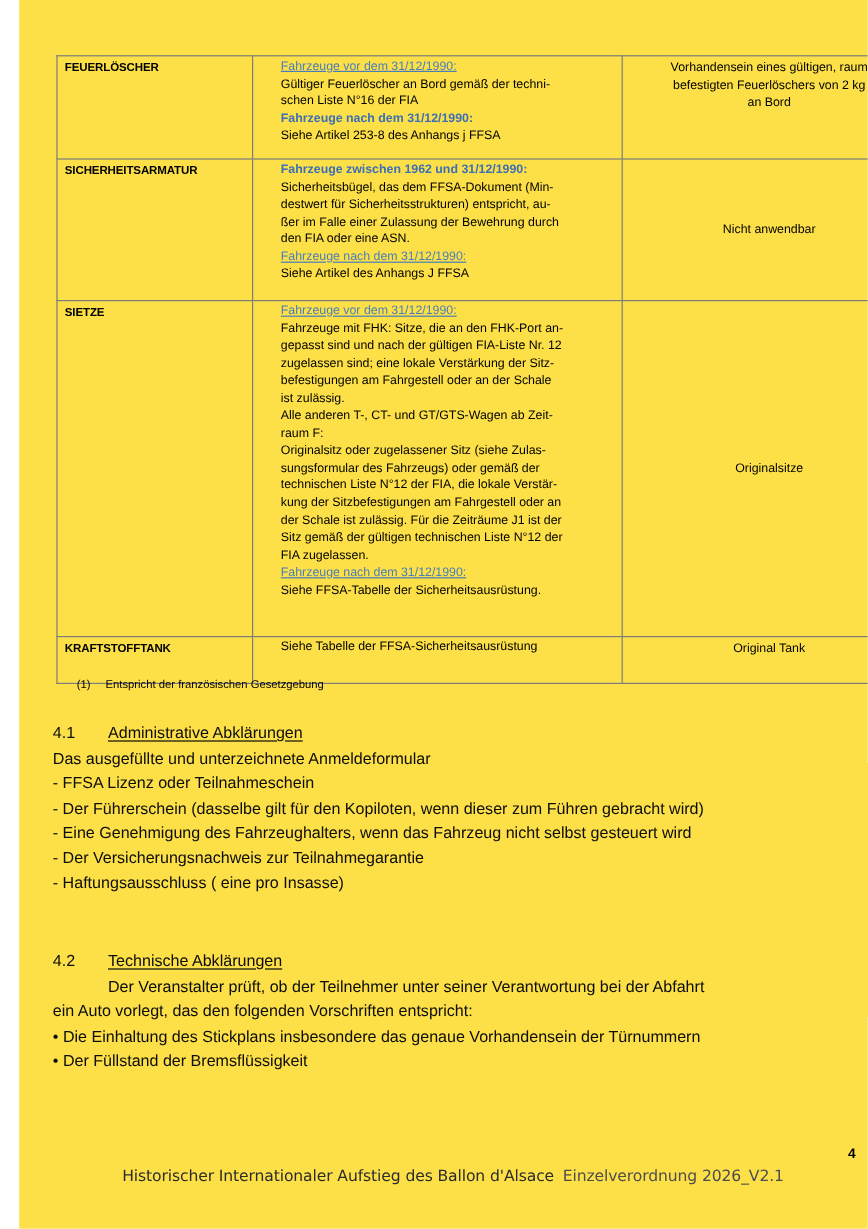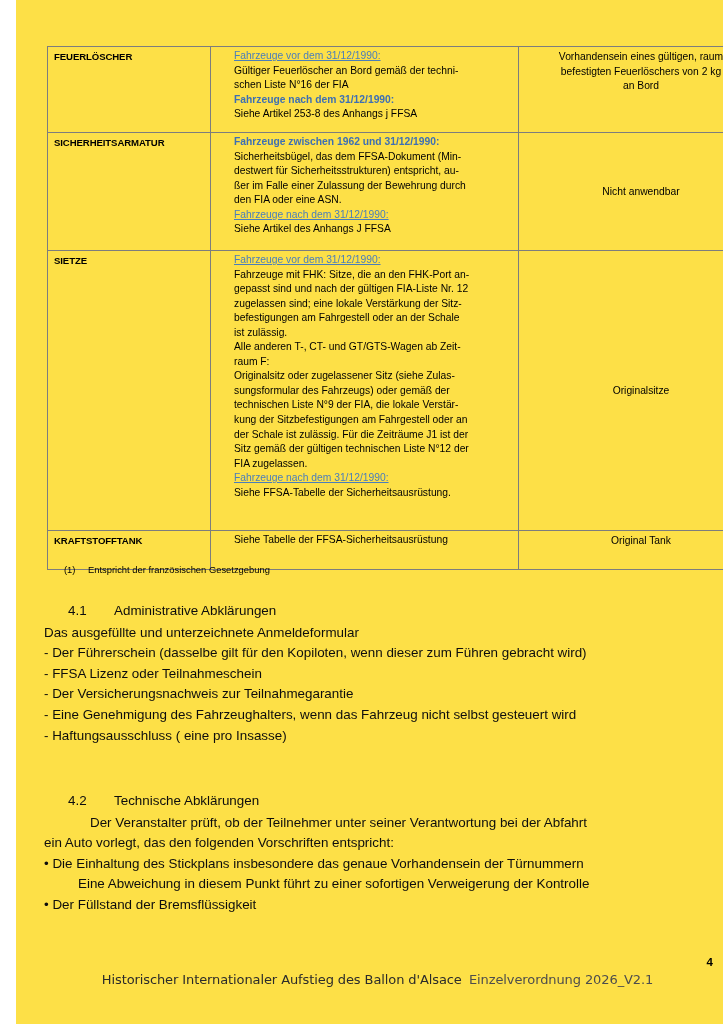--- a/index.html
+++ b/index.html
@@ -97,22 +97,22 @@
     color: #0d0d0d;
   }
   .sec-41 { top: 601px; }
   .sec-42 { top: 791px; }
 
   .sec-head {
     display: block;
     margin-bottom: 1px;
     white-space: nowrap;
   }
-  .sec-num { display: inline-block; width: 46px; margin-left: 24px; }
-  .sec-title { text-underline-offset: 2px; }
+  .sec-num { display: inline-block; width: 46px; }
+  .sec-title { text-decoration: underline; text-underline-offset: 2px; }
 
   .sec-line { display: block; white-space: nowrap; }
   .sec-line.indent1 { text-indent: 46px; }
   .sec-line.sub  { padding-left: 34px; }
 
   
   .page-number {
     position: absolute;
     right: 26px;
     top: 956px;
@@ -186,21 +186,21 @@
           <span class="line hdr-ul">Fahrzeuge vor dem 31/12/1990:</span>
           <span class="line">Fahrzeuge mit FHK: Sitze, die an den FHK-Port an-</span>
           <span class="line">gepasst sind und nach der gültigen FIA-Liste Nr. 12</span>
           <span class="line">zugelassen sind; eine lokale Verstärkung der Sitz-</span>
           <span class="line">befestigungen am Fahrgestell oder an der Schale</span>
           <span class="line">ist zulässig.</span>
           <span class="line">Alle anderen T-, CT- und GT/GTS-Wagen ab Zeit-</span>
           <span class="line">raum F:</span>
           <span class="line">Originalsitz oder zugelassener Sitz (siehe Zulas-</span>
           <span class="line">sungsformular des Fahrzeugs) oder gemäß der</span>
-          <span class="line">technischen Liste N°9 der FIA, die lokale Verstär-</span>
+          <span class="line">technischen Liste N°12 der FIA, die lokale Verstär-</span>
           <span class="line">kung der Sitzbefestigungen am Fahrgestell oder an</span>
           <span class="line">der Schale ist zulässig. Für die Zeiträume J1 ist der</span>
           <span class="line">Sitz gemäß der gültigen technischen Liste N°12 der</span>
           <span class="line">FIA zugelassen.</span>
           <span class="line hdr-ul">Fahrzeuge nach dem 31/12/1990:</span>
           <span class="line clip">Siehe FFSA-Tabelle der Sicherheitsausrüstung.</span>
         </td>
         <td class="col-right right-cell mid">
           <span class="line">Originalsitze</span>
         </td>
@@ -220,35 +220,34 @@
 
   <div class="footnote">
     <span class="fn-num">(1)</span><span>Entspricht der französischen Gesetzgebung</span>
   </div>
 
   <div class="sec sec-41">
     <div class="sec-head">
       <span class="sec-num">4.1</span><span class="sec-title">Administrative Abklärungen</span>
     </div>
     <span class="sec-line">Das ausgefüllte und unterzeichnete Anmeldeformular</span>
+    <span class="sec-line">- FFSA Lizenz oder Teilnahmeschein</span>
     <span class="sec-line">- Der Führerschein (dasselbe gilt für den Kopiloten, wenn dieser zum Führen gebracht wird)</span>
-    <span class="sec-line">- FFSA Lizenz oder Teilnahmeschein</span>
+    <span class="sec-line">- Eine Genehmigung des Fahrzeughalters, wenn das Fahrzeug nicht selbst gesteuert wird</span>
     <span class="sec-line">- Der Versicherungsnachweis zur Teilnahmegarantie</span>
-    <span class="sec-line">- Eine Genehmigung des Fahrzeughalters, wenn das Fahrzeug nicht selbst gesteuert wird</span>
     <span class="sec-line">- Haftungsausschluss ( eine pro Insasse)</span>
   </div>
 
   <div class="sec sec-42">
     <div class="sec-head">
       <span class="sec-num">4.2</span><span class="sec-title">Technische Abklärungen</span>
     </div>
     <span class="sec-line indent1">Der Veranstalter prüft, ob der Teilnehmer unter seiner Verantwortung bei der Abfahrt</span>
     <span class="sec-line">ein Auto vorlegt, das den folgenden Vorschriften entspricht:</span>
     <span class="sec-line">• Die Einhaltung des Stickplans insbesondere das genaue Vorhandensein der Türnummern</span>
-    <span class="sec-line sub">Eine Abweichung in diesem Punkt führt zu einer sofortigen Verweigerung der Kontrolle</span>
     <span class="sec-line">• Der Füllstand der Bremsflüssigkeit</span>
   </div>
 
   <div class="page-number">4</div>
 
   <div class="footer-line">
     <span class="footer-main">Historischer Internationaler Aufstieg des Ballon d'Alsace</span><span>&nbsp;&nbsp;</span><span class="footer-sub">Einzelverordnung 2026_V2.1</span>
   </div>
 
 </div>

